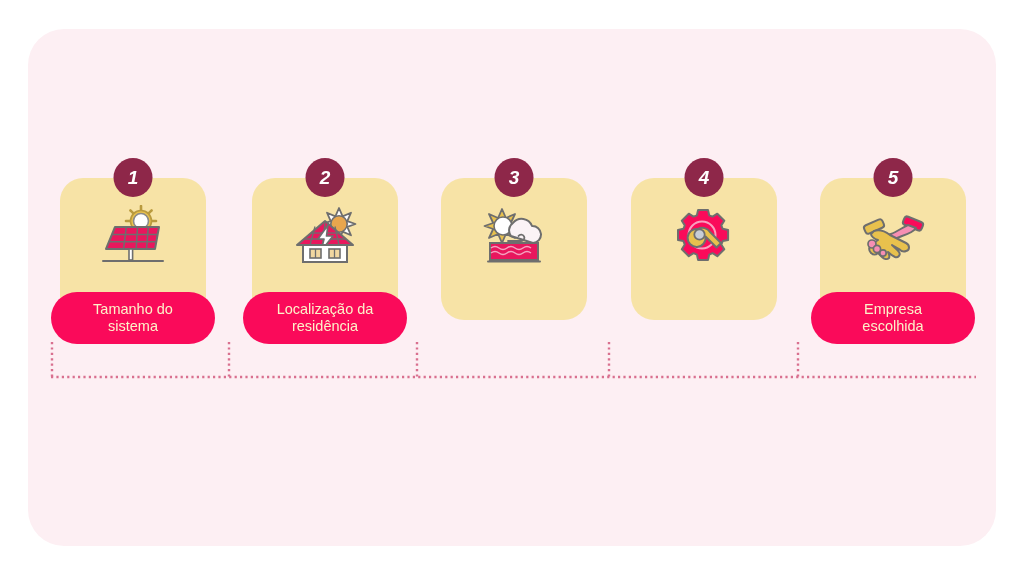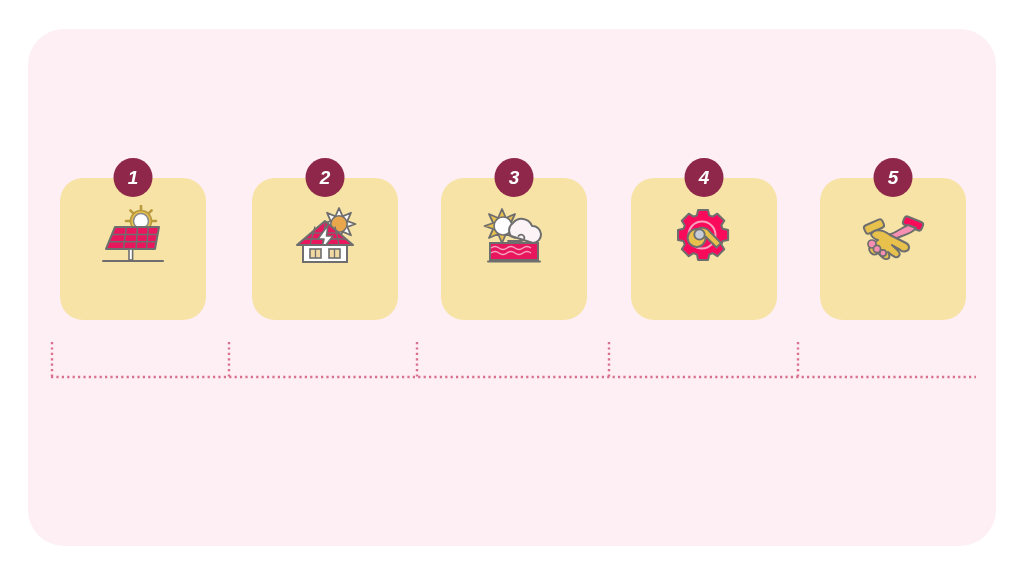--- a/index.html
+++ b/index.html
@@ -180,20 +180,23 @@
               <line x1="12.3" y1="36.8" x2="59.2" y2="36.8"></line>
               <line x1="29.3" y1="22" x2="26.5" y2="44"></line>
               <line x1="40.6" y1="22" x2="39.2" y2="44"></line>
               <line x1="51.3" y1="22" x2="49.5" y2="44"></line>
             </g>
             <rect x="32" y="44" width="3.6" height="11" fill="#ffffff" stroke="#6e6e6e" stroke-width="1.6"></rect>
             <line x1="6" y1="56" x2="66" y2="56" stroke="#6e6e6e" stroke-width="2" stroke-linecap="round"></line>
           </g>
         </svg>
       </div>
+      <div class="pill">
+        <span>Tamanho do<br>sistema</span>
+      </div>
     </div>
 
     <div class="step" style="left:192px;">
       <div class="card-body"></div>
       <div class="badge">
         <span>2</span>
       </div>
       <div class="icon-wrap">
         <svg width="72" height="62" viewBox="0 0 72 62">
 
@@ -213,20 +216,23 @@
 
           <polygon points="39,20 29,34 35,34 32,46 44,31 37.5,31" fill="#ffffff" stroke="#6e6e6e" stroke-width="1.7" stroke-linejoin="round"></polygon>
 
           <rect x="14" y="40" width="44" height="17" fill="#ffffff" stroke="#6e6e6e" stroke-width="2"></rect>
           <rect x="21" y="44" width="11" height="9" fill="#f1d7a0" stroke="#6e6e6e" stroke-width="1.6"></rect>
           <rect x="40" y="44" width="11" height="9" fill="#f1d7a0" stroke="#6e6e6e" stroke-width="1.6"></rect>
           <line x1="26.5" y1="44" x2="26.5" y2="53" stroke="#6e6e6e" stroke-width="1.3"></line>
           <line x1="45.5" y1="44" x2="45.5" y2="53" stroke="#6e6e6e" stroke-width="1.3"></line>
         </svg>
       </div>
+      <div class="pill">
+        <span>Localização da<br>residência</span>
+      </div>
     </div>
 
     <div class="step" style="left:381px;">
       <div class="card-body"></div>
       <div class="badge">
         <span>3</span>
       </div>
       <div class="icon-wrap">
         <svg width="72" height="62" viewBox="0 0 72 62">
 
@@ -290,16 +296,19 @@
           <path d="M18,26 C24,24 30,27 34,30 L50,38 C54,40 54,45 50,46 C48,47 45,46 43,44 L36,40
                    C39,43 42,45 43,47 C45,50 42,53 39,52 C37,51 34,49 32,47
                    C33,49 34,51 33,53 C31,55 28,54 26,52 L22,48
                    C20,50 17,50 15,48 C12,45 13,41 16,39 L22,35 C18,34 15,31 15,29 Z" fill="#e8c14d" stroke="#6e6e6e" stroke-width="2" stroke-linejoin="round"></path>
 
           <circle cx="16" cy="39" r="4" fill="#f78fb3" stroke="#6e6e6e" stroke-width="1.7"></circle>
           <circle cx="21" cy="44" r="3.6" fill="#f78fb3" stroke="#6e6e6e" stroke-width="1.7"></circle>
           <circle cx="27" cy="48" r="3.2" fill="#f78fb3" stroke="#6e6e6e" stroke-width="1.7"></circle>
         </svg>
       </div>
+      <div class="pill">
+        <span>Empresa<br>escolhida</span>
+      </div>
     </div>
 
   </div>
 </div>
 
 </body></html>

